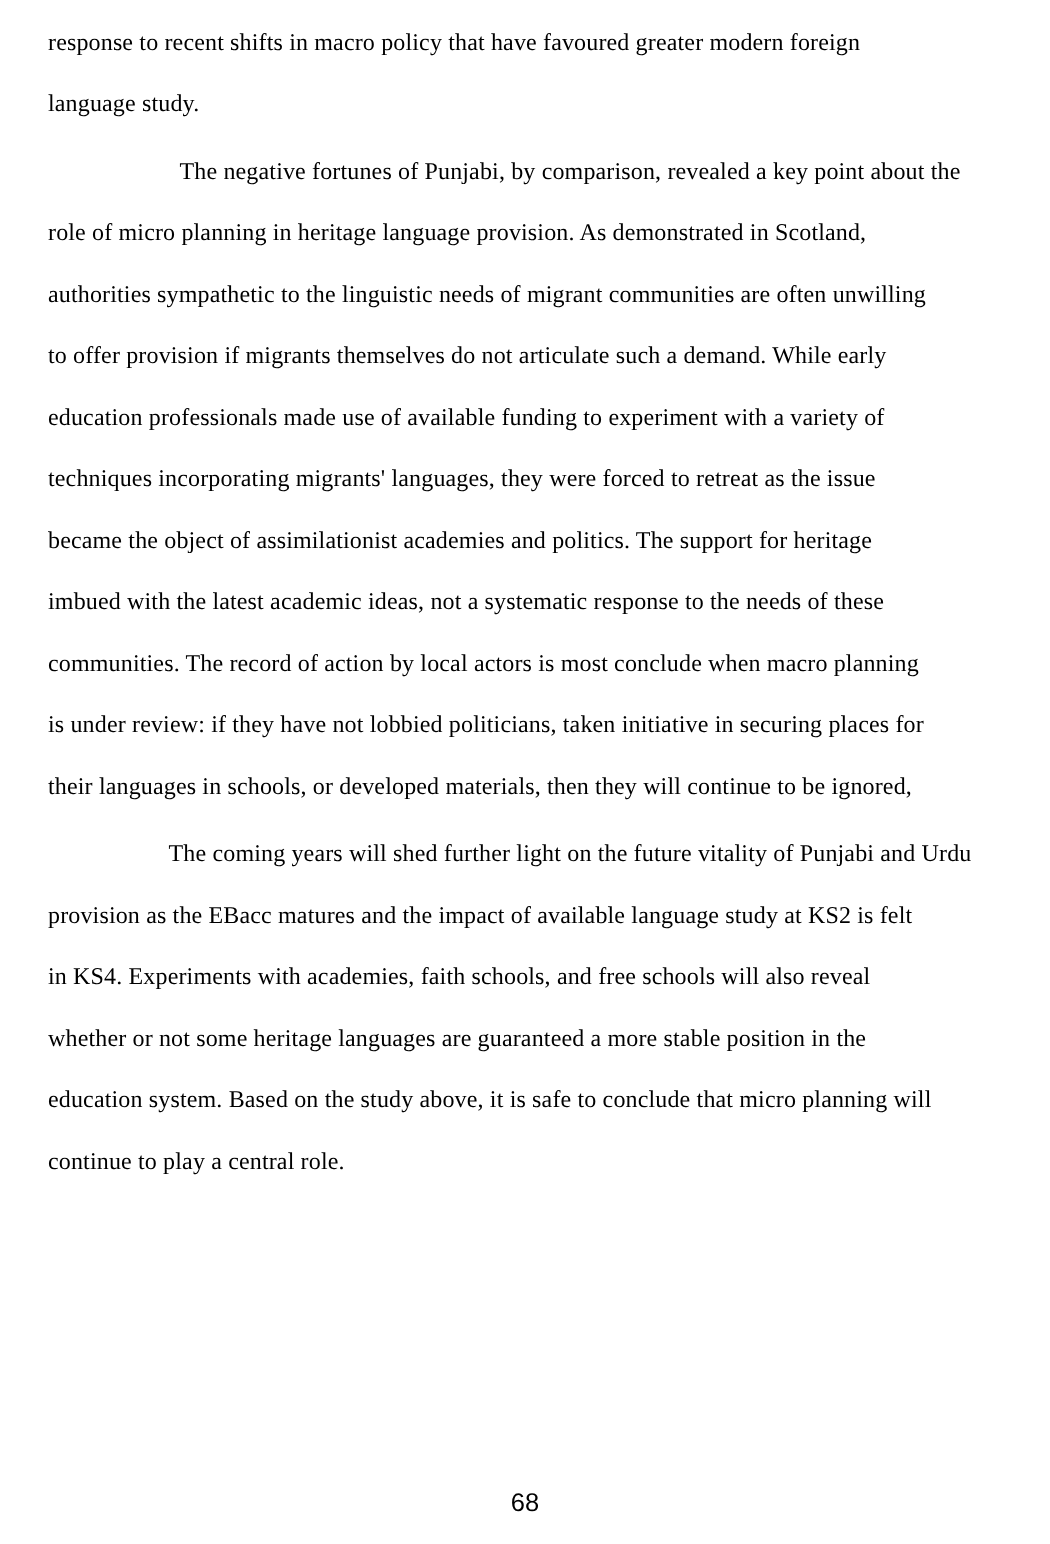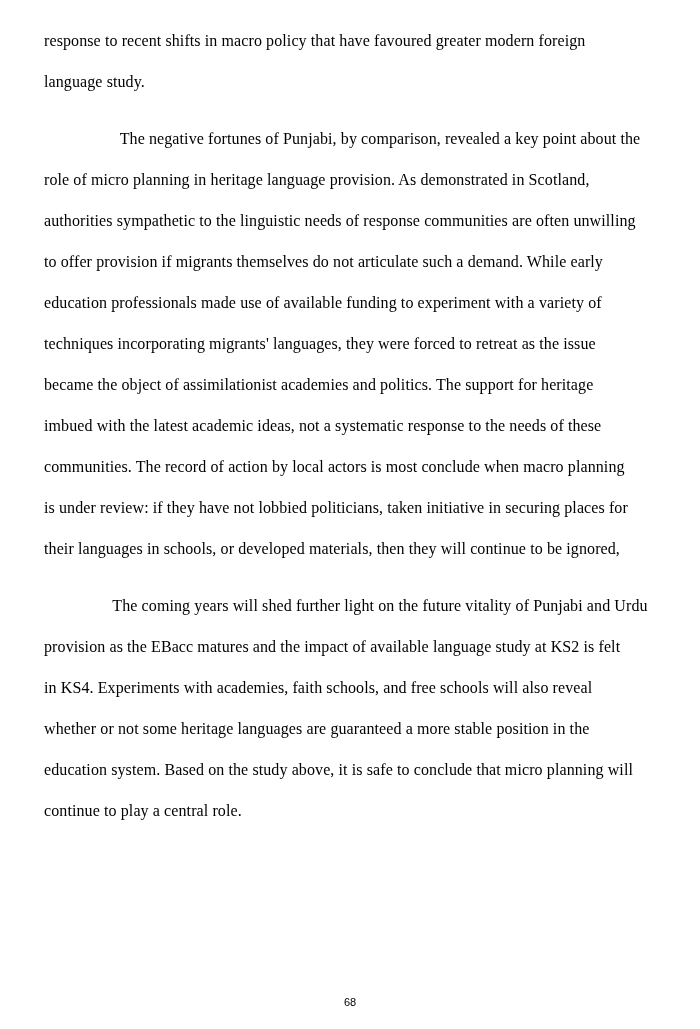--- a/index.html
+++ b/index.html
@@ -15,21 +15,21 @@
     font-family: "Liberation Serif", serif;
     color: #000000;
   }
   .page-body {
     position: absolute;
     left: 28px;
     top: 4px;
     width: 650px;
   }
   .paragraph {
-    margin: 16px;
+    margin: 4px;
     padding: 0;
   }
   .text-line {
     font-size: 16px;
     line-height: 41px;
     white-space: nowrap;
     letter-spacing: 0.1px;
   }
   .text-line.first-indent {
     padding-left: 54px;
@@ -37,38 +37,38 @@
   }
   .page-footer {
     position: absolute;
     left: 0;
     top: 992px;
     width: 700px;
     text-align: center;
   }
   .page-number {
     font-family: "Liberation Sans", sans-serif;
-    font-size: 11px;
+    font-size: 17px;
     color: #000000;
   }
 </style>
 </head>
 <body>
 
 <main class="page-body">
 
   <div class="paragraph">
     <div class="text-line">response to recent shifts in macro policy that have favoured greater modern foreign</div>
     <div class="text-line">language study.</div>
   </div>
 
   <div class="paragraph">
     <div class="text-line first-indent">The negative fortunes of Punjabi, by comparison, revealed a key point about the</div>
     <div class="text-line">role of micro planning in heritage language provision. As demonstrated in Scotland,</div>
-    <div class="text-line">authorities sympathetic to the linguistic needs of response communities are often unwilling</div>
+    <div class="text-line">authorities sympathetic to the linguistic needs of migrant communities are often unwilling</div>
     <div class="text-line">to offer provision if migrants themselves do not articulate such a demand. While early</div>
     <div class="text-line">education professionals made use of available funding to experiment with a variety of</div>
     <div class="text-line">techniques incorporating migrants' languages, they were forced to retreat as the issue</div>
     <div class="text-line">became the object of assimilationist academies and politics. The support for heritage</div>
     <div class="text-line">imbued with the latest academic ideas, not a systematic response to the needs of these</div>
     <div class="text-line">communities. The record of action by local actors is most conclude when macro planning</div>
     <div class="text-line">is under review: if they have not lobbied politicians, taken initiative in securing places for</div>
     <div class="text-line">their languages in schools, or developed materials, then they will continue to be ignored,</div>
   </div>
 

